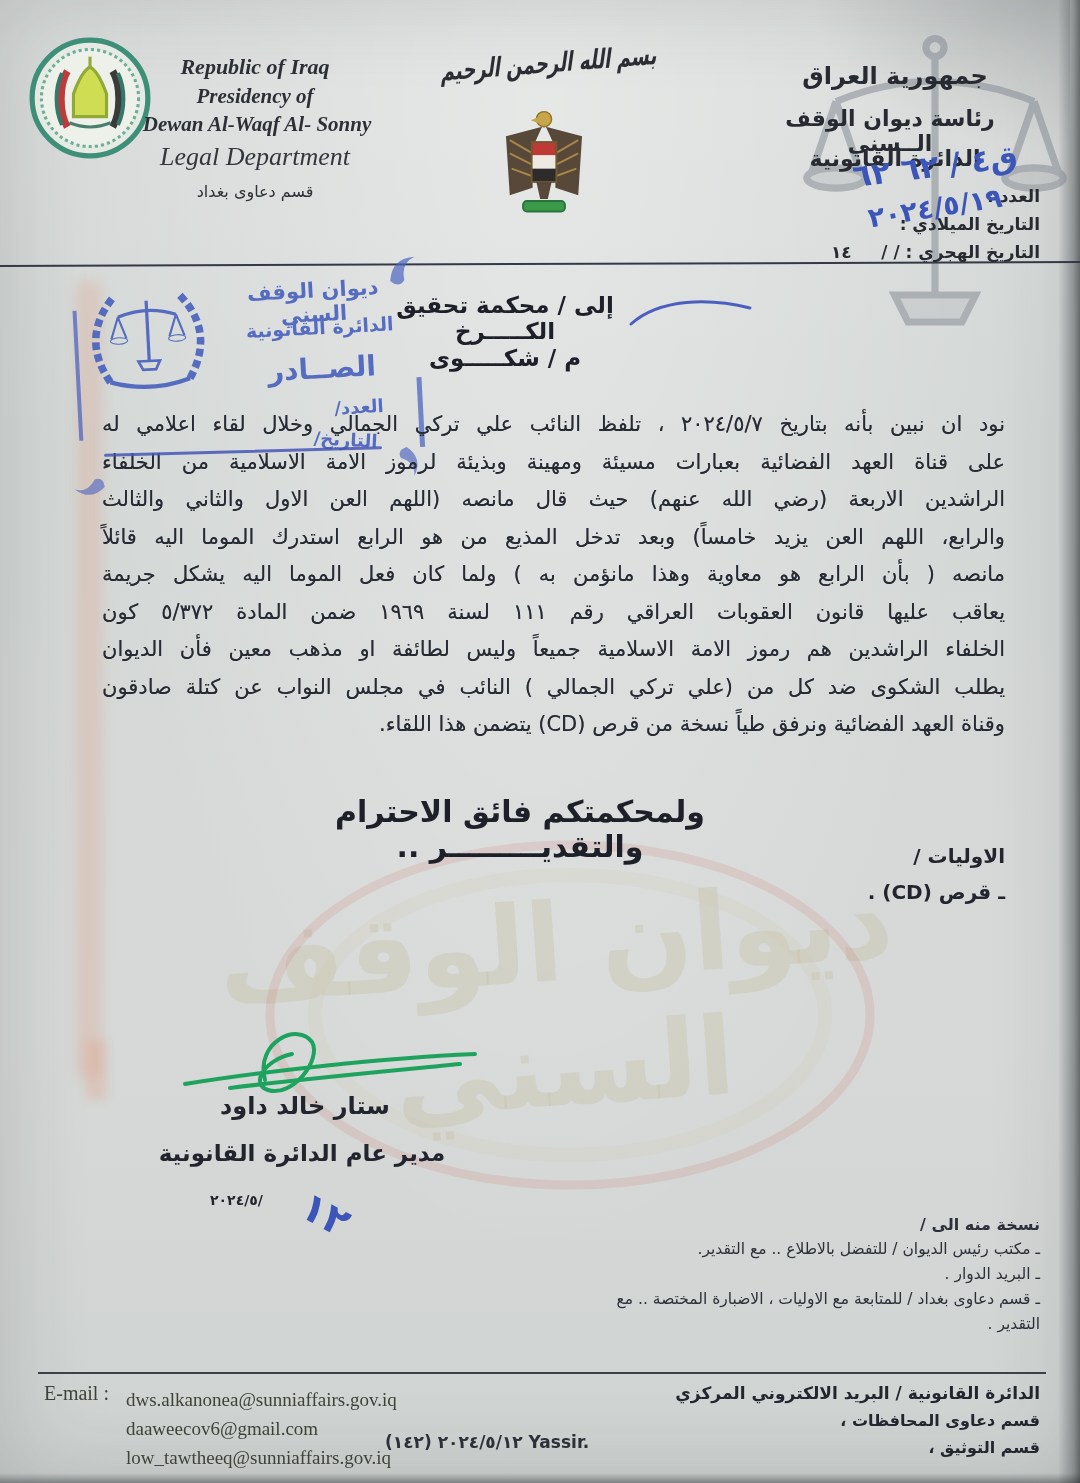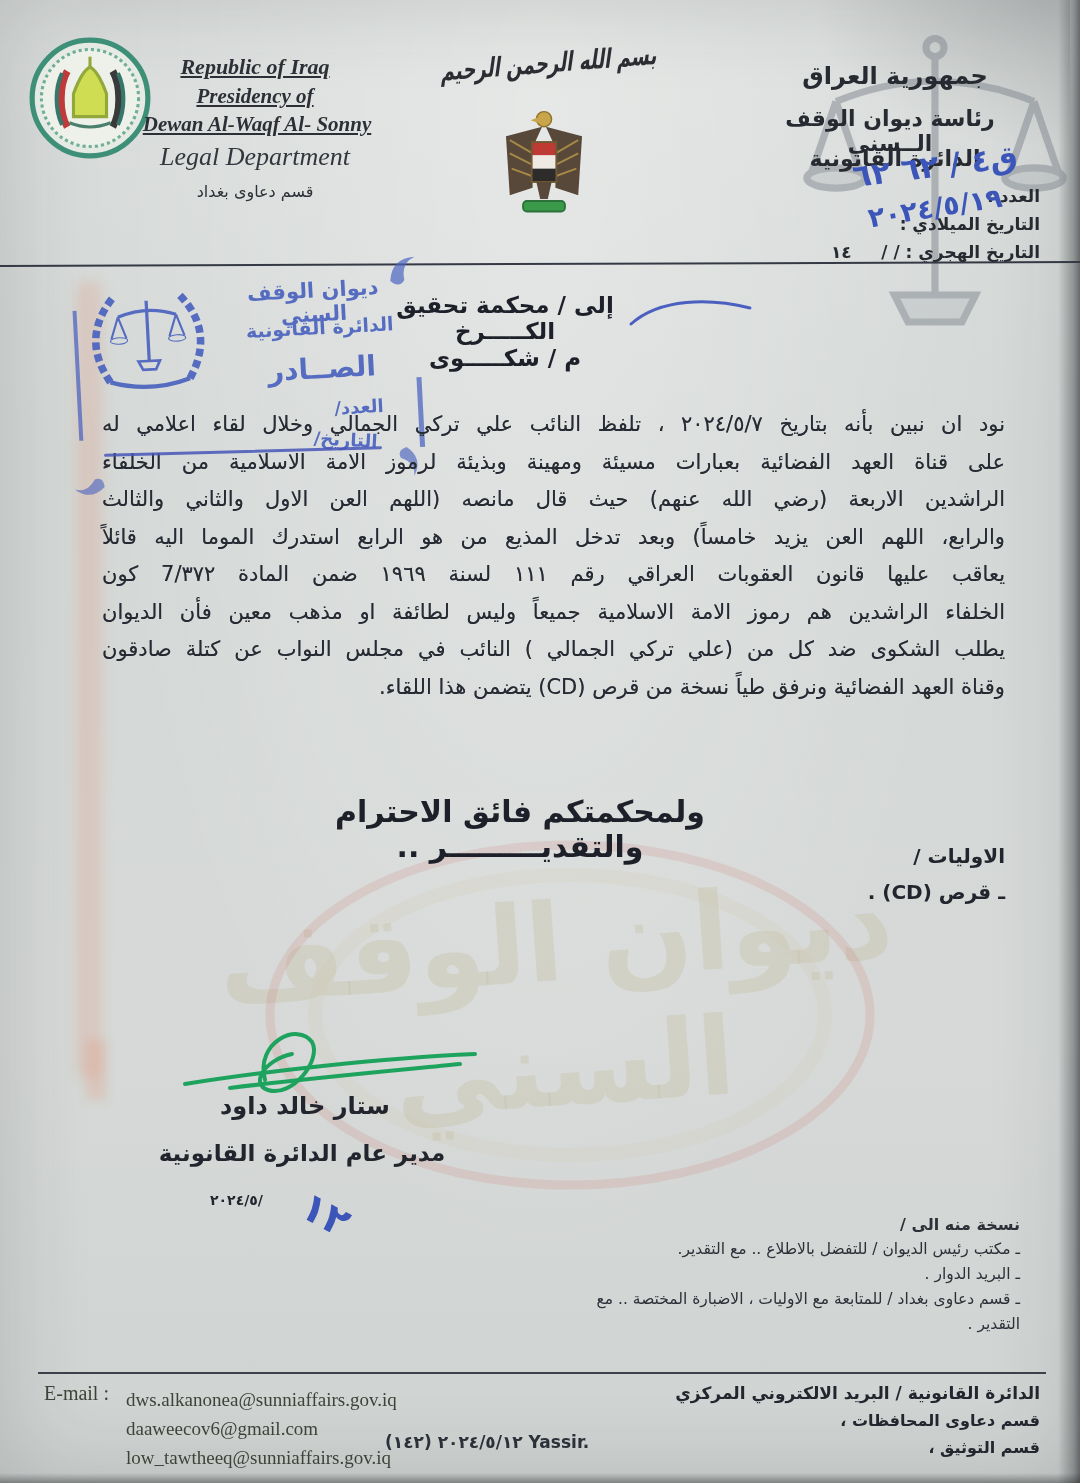--- a/index.html
+++ b/index.html
@@ -9,21 +9,21 @@
       radial-gradient(ellipse at 50% 8%, rgba(255,255,255,.35), rgba(0,0,0,0) 60%),
       linear-gradient(180deg,#dadddb 0%,#d4d8d6 30%,#d6d9d7 70%,#cfd3d1 100%);
     font-family:"DejaVu Sans",sans-serif;color:#23262e;
     box-shadow:inset 0 0 90px rgba(40,45,50,.18);
   }
   .abs{position:absolute;}
   .ar{direction:rtl;}
   .en{font-family:"Liberation Serif","DejaVu Serif",serif;}
   .b{font-weight:bold;}
   
-  .hl{font-style:italic;font-weight:bold;color:#2c2f36;text-align:center;line-height:1.35;text-decoration:underline;}
+  .hl{font-style:italic;font-weight:bold;color:#2c2f36;text-align:center;line-height:1.35;}
   
   .hr-line{font-weight:bold;color:#272a31;text-align:right;}
   .label{font-weight:bold;color:#272a31;text-align:right;font-size:17px;}
   
   .stamp{color:#4a63bf;opacity:.92;}
   .stamp .t{font-weight:bold;text-align:center;}
   
   .bodyline{
     font-size:21px;line-height:37.5px;color:#262a33;
     text-align:justify;text-align-last:justify;direction:rtl;
@@ -149,21 +149,22 @@
   <svg class="abs" style="left:625px;top:292px;" width="130" height="40" viewBox="0 0 130 40">
     <path d="M6,32 C35,6 85,6 125,16" stroke="#4b5fc0" stroke-width="3" fill="none" stroke-linecap="round"></path>
   </svg>
   <div class="abs ar b u" style="left:410px;top:345px;width:190px;font-size:23px;text-align:center;color:#1d2029;">م / شكـــــوى</div>
 
   <div class="abs" style="left:102px;top:406px;width:903px;">
     <div class="bodyline">نود ان نبين بأنه بتاريخ  ٢٠٢٤/٥/٧ ، تلفظ النائب علي تركي الجمالي وخلال لقاء اعلامي له</div>
     <div class="bodyline">على قناة العهد الفضائية بعبارات مسيئة ومهينة وبذيئة لرموز الامة الاسلامية من الخلفاء</div>
     <div class="bodyline">الراشدين الاربعة (رضي الله عنهم) حيث قال مانصه (اللهم العن الاول والثاني والثالث</div>
     <div class="bodyline">والرابع، اللهم العن يزيد خامساً) وبعد تدخل المذيع من هو الرابع استدرك الموما اليه قائلاً</div>
-    <div class="bodyline">يعاقب عليها قانون العقوبات العراقي  رقم ١١١ لسنة ١٩٦٩  ضمن المادة 7/٣٧٢ كون</div>
+    <div class="bodyline">مانصه ( بأن الرابع هو معاوية وهذا مانؤمن به ) ولما كان فعل الموما اليه يشكل جريمة</div>
+    <div class="bodyline">يعاقب عليها قانون العقوبات العراقي  رقم ١١١ لسنة ١٩٦٩  ضمن المادة ٥/٣٧٢ كون</div>
     <div class="bodyline">الخلفاء الراشدين هم رموز الامة الاسلامية جميعاً وليس لطائفة او مذهب معين فأن الديوان</div>
     <div class="bodyline">يطلب الشكوى ضد كل من (علي تركي الجمالي ) النائب في مجلس النواب عن كتلة صادقون</div>
     <div class="bodyline last">وقناة العهد الفضائية ونرفق طياً نسخة من قرص (CD) يتضمن هذا اللقاء.</div>
   </div>
   <div class="abs" style="left:104px;top:450px;width:278px;height:3px;background:#4756b8;opacity:.85;transform:rotate(-1.6deg);border-radius:2px;"></div>
 
   <div class="abs ar b" style="left:240px;top:794px;width:560px;font-size:30px;text-align:center;color:#1d2029;">ولمحكمتكم فائق الاحترام والتقديـــــــــر ..</div>
 
   <div class="abs ar b u" style="left:760px;top:844px;width:245px;font-size:20px;text-align:right;color:#22252d;">الاوليات /</div>
   <div class="abs ar b" style="left:760px;top:880px;width:245px;font-size:20px;text-align:right;color:#22252d;">ـ قرص (CD) .</div>
@@ -173,21 +174,21 @@
       <path d="M15,66 C90,54 210,40 305,36"></path>
       <path d="M60,70 C140,60 230,52 290,46"></path>
       <path d="M95,62 C85,24 128,4 142,24 C152,42 122,80 98,72 C80,66 94,42 122,36"></path>
     </g>
   </svg>
   <div class="abs ar b" style="left:170px;top:1092px;width:270px;font-size:24px;text-align:center;color:#22252d;">ستار خالد داود</div>
   <div class="abs ar b" style="left:122px;top:1140px;width:360px;font-size:23px;text-align:center;color:#22252d;">مدير عام الدائرة القانونية</div>
   <div class="abs b" dir="ltr" style="left:210px;top:1192px;width:150px;font-size:14px;color:#22252d;">٢٠٢٤/٥/</div>
   <div class="abs hand" dir="ltr" style="left:300px;top:1196px;width:70px;font-size:40px;transform:rotate(28deg);">١٢</div>
 
-  <div class="abs" style="left:560px;top:1212px;width:460px;">
+  <div class="abs" style="left:580px;top:1212px;width:460px;">
     <div class="ccline b u" style="font-size:16px;">نسخة منه الى /</div>
     <div class="ccline">ـ مكتب رئيس الديوان / للتفضل بالاطلاع .. مع التقدير.</div>
     <div class="ccline" style="padding-left:160px;">ـ البريد الدوار .</div>
     <div class="ccline">ـ قسم دعاوى بغداد / للمتابعة مع الاوليات ، الاضبارة المختصة .. مع التقدير .</div>
   </div>
 
   <div class="abs" style="left:38px;top:1372px;width:1008px;height:2px;background:#3c4149;"></div>
   <div class="abs en" style="left:44px;top:1382px;font-size:20px;color:#3e4239;">E-mail :</div>
   <div class="abs" style="left:126px;top:1385px;width:360px;">
     <div class="email">dws.alkanonea@sunniaffairs.gov.iq</div>

